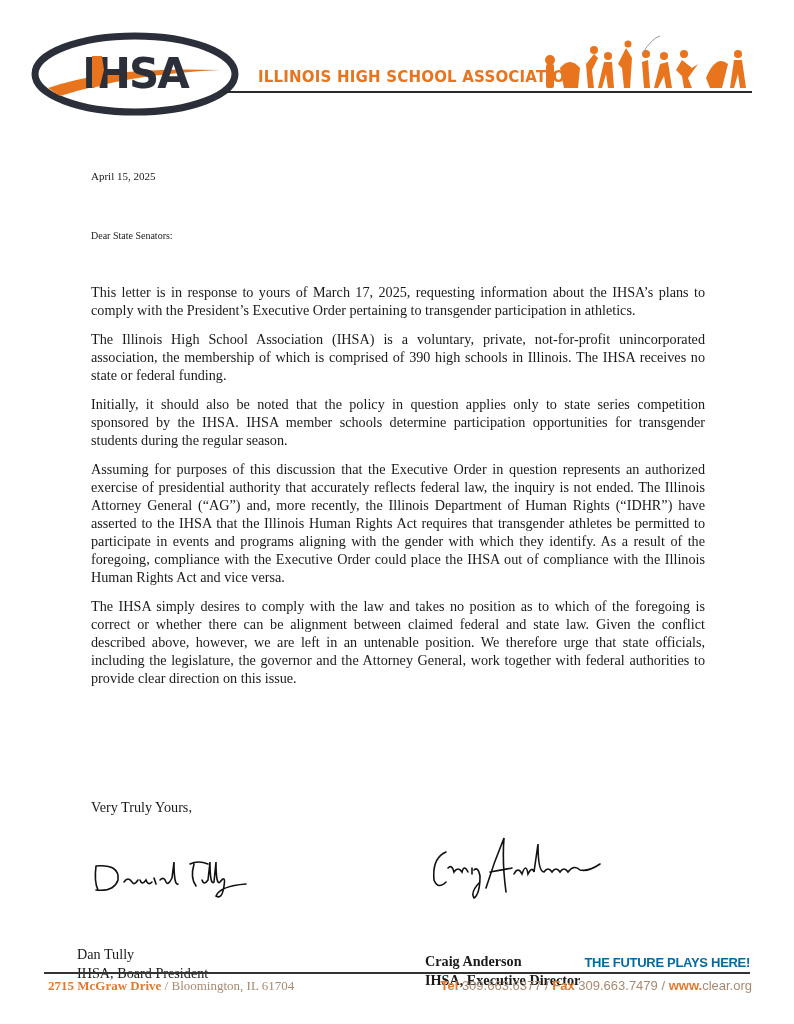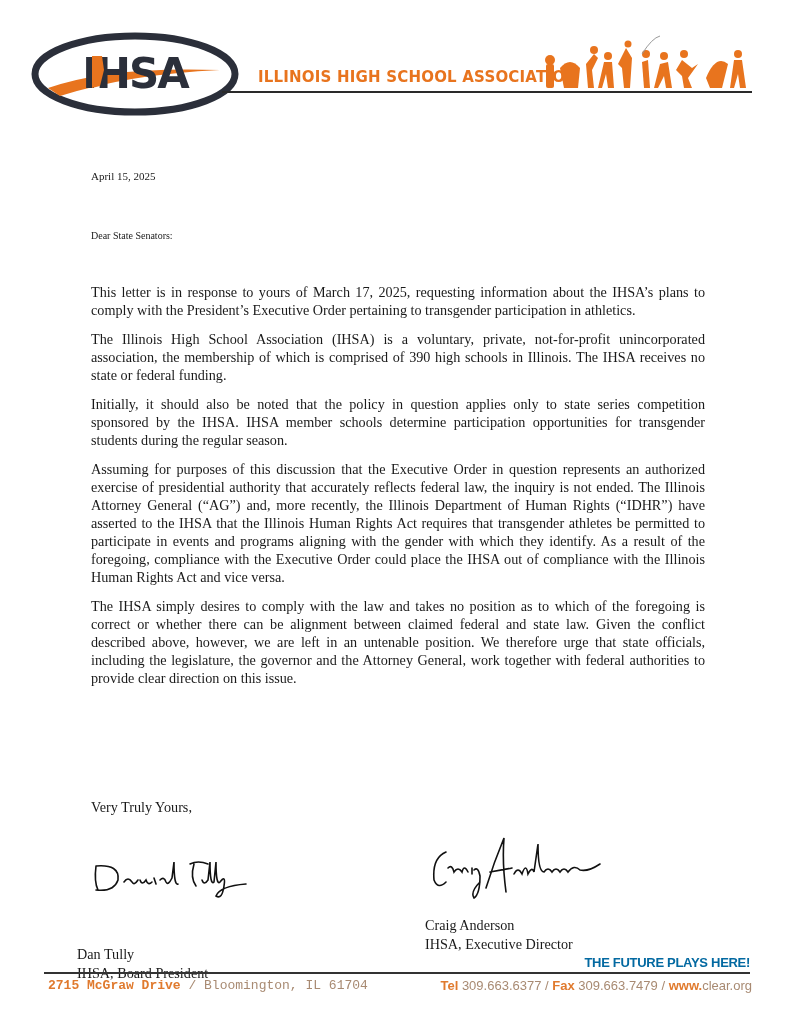--- a/index.html
+++ b/index.html
@@ -13,28 +13,28 @@
   .head-rule { position: absolute; left: 222px; top: 91px; width: 530px; height: 2px; background: #2a2a2a; }
   .mission { position: absolute; left: 232px; top: 96px; font-family: "DejaVu Sans", sans-serif; font-size: 8.1px; color: #222; white-space: nowrap; }
   .date { position: absolute; left: 91px; top: 170px; font-size: 11px; }
   .salutation { position: absolute; left: 91px; top: 230px; font-size: 10px; }
   .body-paras { position: absolute; left: 91px; top: 283px; width: 614px; font-size: 14.2px; line-height: 18px; }
   .body-paras p { margin: 0 0 11px 0; text-align: justify; }
   .closing { position: absolute; left: 91px; top: 799px; font-size: 14.2px; }
 
   .sig-block { position: absolute; font-size: 14.2px; line-height: 19px; }
   .sig-left { left: 77px; top: 901px; margin-top: 44px; }
-  .sig-right { left: 425px; top: 916px; }
+  .sig-right { left: 425px; top: 952px; font-weight: bold; }
   .sig-img-left { position: absolute; left: 90px; top: 856px; width: 160px; height: 46px; }
   .sig-img-right { position: absolute; left: 428px; top: 832px; width: 180px; height: 70px; }
 
   
   .tagline { position: absolute; right: 44px; top: 955px; font-family: "Liberation Sans", sans-serif; font-weight: bold; font-size: 13px; color: #0369a1; letter-spacing: -0.3px; }
   .foot-rule { position: absolute; left: 44px; top: 972px; width: 706px; height: 1.5px; background: #333; }
-  .foot-left { position: absolute; left: 48px; top: 978px; font-family: Liberation Mono, monospace; font-size: 13px; color: #c58350; white-space: nowrap; }
+  .foot-left { position: absolute; left: 48px; top: 978px; font-family: Liberation Serif, serif; font-size: 13px; color: #c58350; white-space: nowrap; }
   .foot-right { position: absolute; right: 42px; top: 978px; font-family: "Liberation Sans", sans-serif; font-size: 13px; color: #c58350; white-space: nowrap; }
   .foot-left b, .foot-right b { color: #e07a2e; }
   .foot-left .light, .foot-right .light { color: #a88a72; }
 </style>
 </head>
 <body>
 
 <div class="letterhead">
   <svg class="logo" viewBox="0 0 210 88">
     <ellipse cx="105" cy="44" rx="100" ry="38" fill="none" stroke="#2b2f3a" stroke-width="7"></ellipse>

